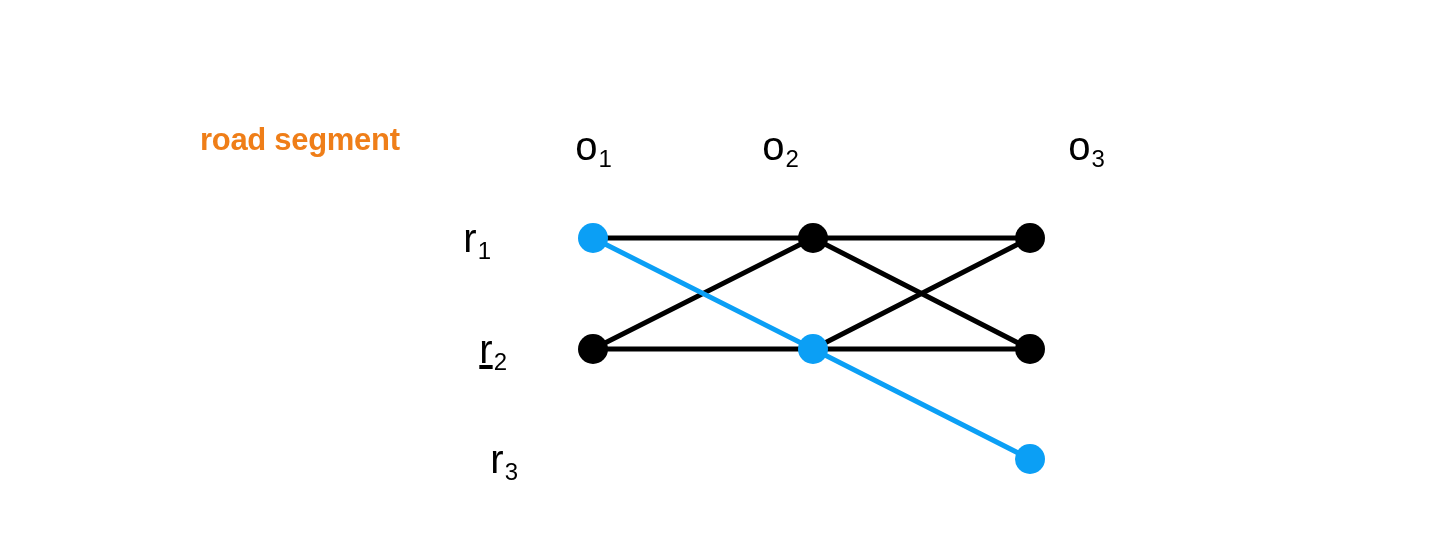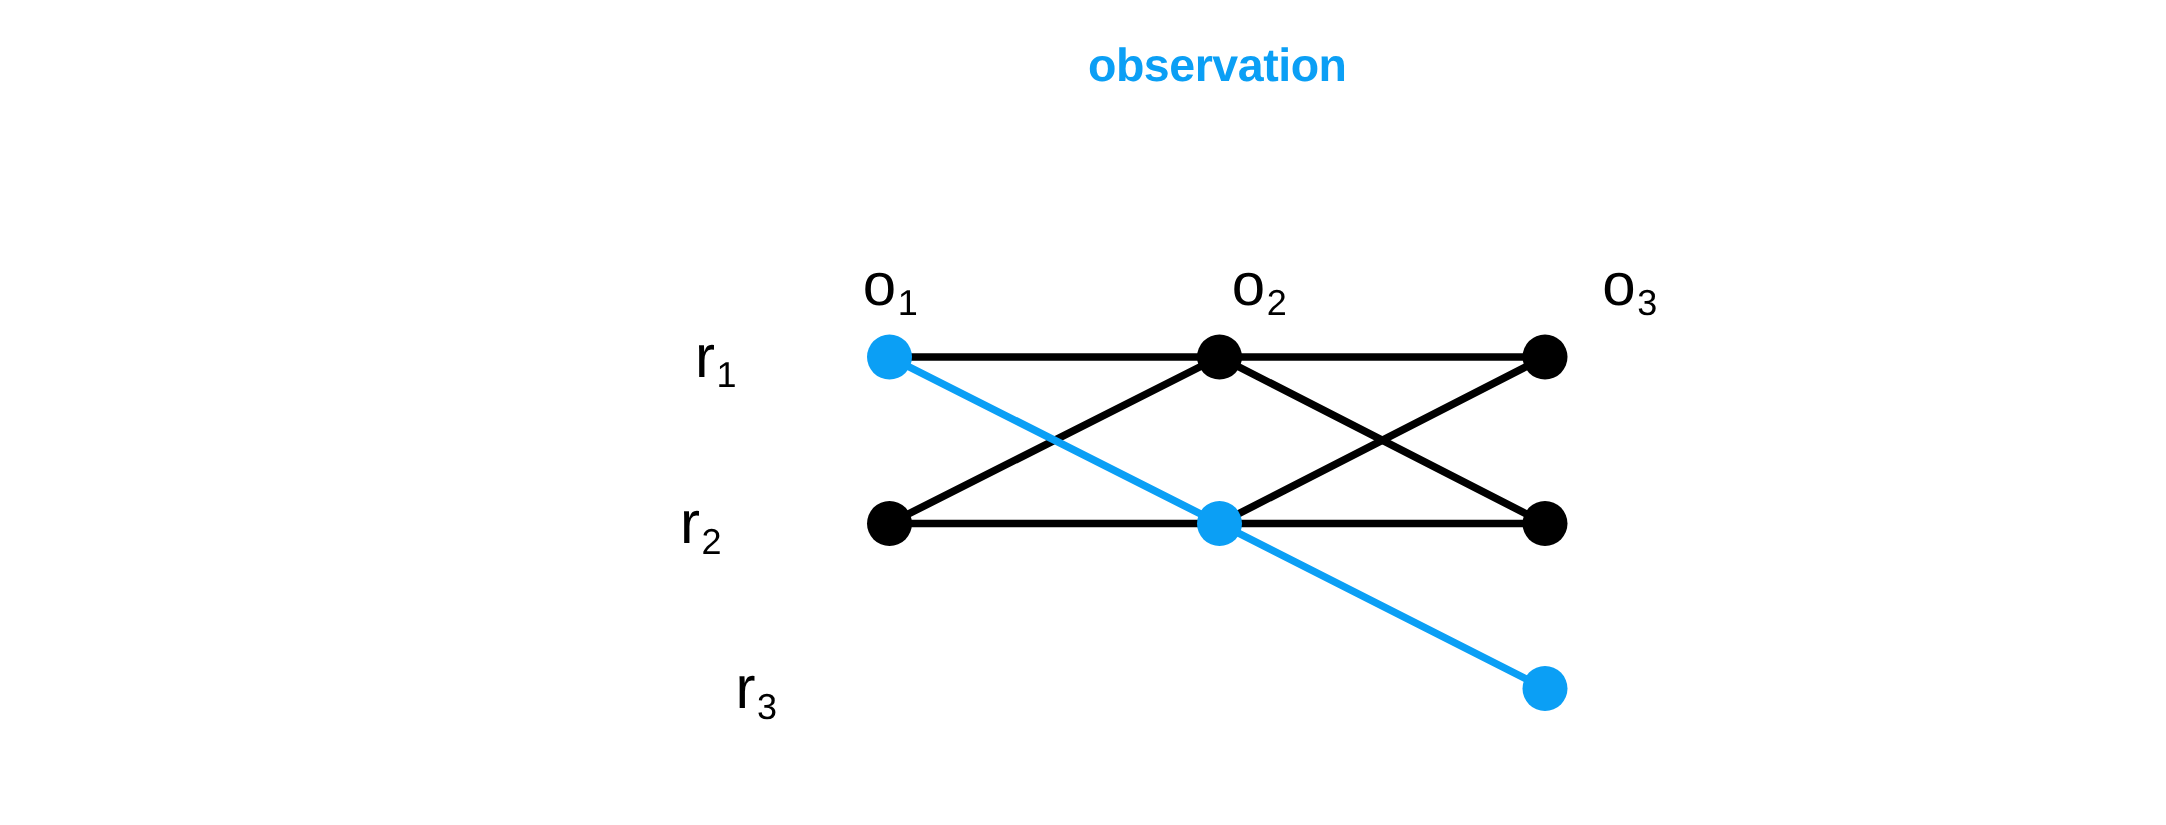--- a/index.html
+++ b/index.html
@@ -46,21 +46,20 @@
   .row-head {
     position: absolute;
     font-size: 40px;
     font-weight: normal;
     color: #000000;
     line-height: 1;
     white-space: nowrap;
   }
   .col-head {
     transform: translate(-50%, 0);
-    margin-top: 44px;
   }
   .row-head {
     transform: translate(-100%, -50%);
     text-align: right;
   }
   .sub {
     font-size: 24px;
     vertical-align: baseline;
     position: relative;
     top: 7px;
@@ -74,32 +73,32 @@
     top: 0;
     width: 1444px;
     height: 550px;
   }
 </style>
 </head>
 <body>
 
 <div id="canvas" style="background: rgb(255, 255, 255); width: 1444px; height: 550px;">
 
-  <div id="observation-title" class="axis-title" style="color: rgb(11, 159, 245); width: auto; left: 811.5px; transform: translateX(-50%);">observation</div>
 
+  <div id="road-segment-title" class="axis-title" style="color: rgb(239, 126, 24);">road segment</div>
 
   <div id="col-heads">
       <div class="col-head" style="left: 593px; top: 126px;"><span>o</span><span class="sub">1</span></div>
-      <div class="col-head" style="left: 839px; top: 126px;"><span>o</span><span class="sub">2</span></div>
+      <div class="col-head" style="left: 780px; top: 126px;"><span>o</span><span class="sub">2</span></div>
       <div class="col-head" style="left: 1086px; top: 126px;"><span>o</span><span class="sub">3</span></div>
     </div>
 
   <div id="row-heads">
       <div class="row-head" style="left: 490px; top: 238px;"><span>r</span><span class="sub">1</span></div>
-      <div class="row-head" style="left: 480px; top: 349px;"><span>r</span><span class="sub">2</span></div>
+      <div class="row-head" style="left: 506px; top: 349px; text-decoration: underline;"><span>r</span><span class="sub">2</span></div>
       <div class="row-head" style="left: 490px; top: 459px; margin-left: 27px;"><span>r</span><span class="sub">3</span></div>
     </div>
 
   <svg id="graph" viewBox="0 0 1444 550">
     <g id="edge-layer">
         <line x1="593" y1="238" x2="813" y2="238" stroke="#000000" stroke-width="5" stroke-linecap="round"></line>
         <line x1="593" y1="349" x2="813" y2="238" stroke="#000000" stroke-width="5" stroke-linecap="round"></line>
         <line x1="593" y1="349" x2="813" y2="349" stroke="#000000" stroke-width="5" stroke-linecap="round"></line>
         <line x1="813" y1="238" x2="1030" y2="238" stroke="#000000" stroke-width="5" stroke-linecap="round"></line>
         <line x1="813" y1="238" x2="1030" y2="349" stroke="#000000" stroke-width="5" stroke-linecap="round"></line>

